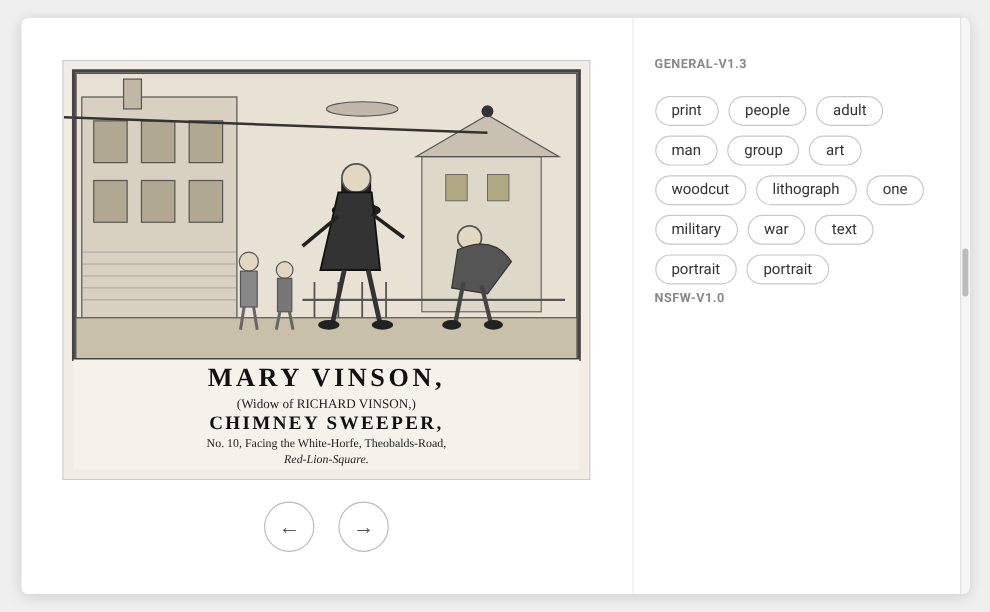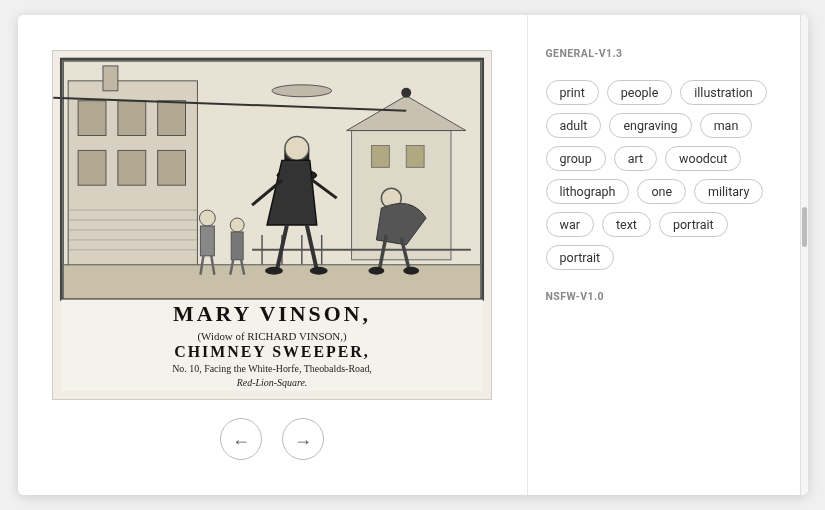--- a/index.html
+++ b/index.html
@@ -123,21 +123,21 @@
       background: #fff;
       cursor: default;
       white-space: nowrap;
     }
     .section-label-next {
       font-size: 10.5px;
       font-weight: 700;
       color: #888;
       letter-spacing: 0.04em;
       text-transform: uppercase;
-      margin-top: 20px;
+      margin-top: 5px;
     }
     
     .right-content::-webkit-scrollbar { width: 6px; }
     .right-content::-webkit-scrollbar-track { background: #f5f5f5; }
     .right-content::-webkit-scrollbar-thumb { background: #ccc; border-radius: 3px; }
     
     .scroll-indicator {
       position: absolute;
       right: 0;
       top: 0;
@@ -254,23 +254,21 @@
       <button class="nav-btn">→</button>
     </div>
   </div>
 
   <div class="right-panel">
     <div class="right-content">
       <div class="section-label">GENERAL-V1.3</div>
       <div class="tags-container" id="tags-container">
           <span class="tag">print</span>
           <span class="tag">people</span>
-          <span class="tag">illustration</span>
           <span class="tag">adult</span>
-          <span class="tag">engraving</span>
           <span class="tag">man</span>
           <span class="tag">group</span>
           <span class="tag">art</span>
           <span class="tag">woodcut</span>
           <span class="tag">lithograph</span>
           <span class="tag">one</span>
           <span class="tag">military</span>
           <span class="tag">war</span>
           <span class="tag">text</span>
           <span class="tag">portrait</span>

